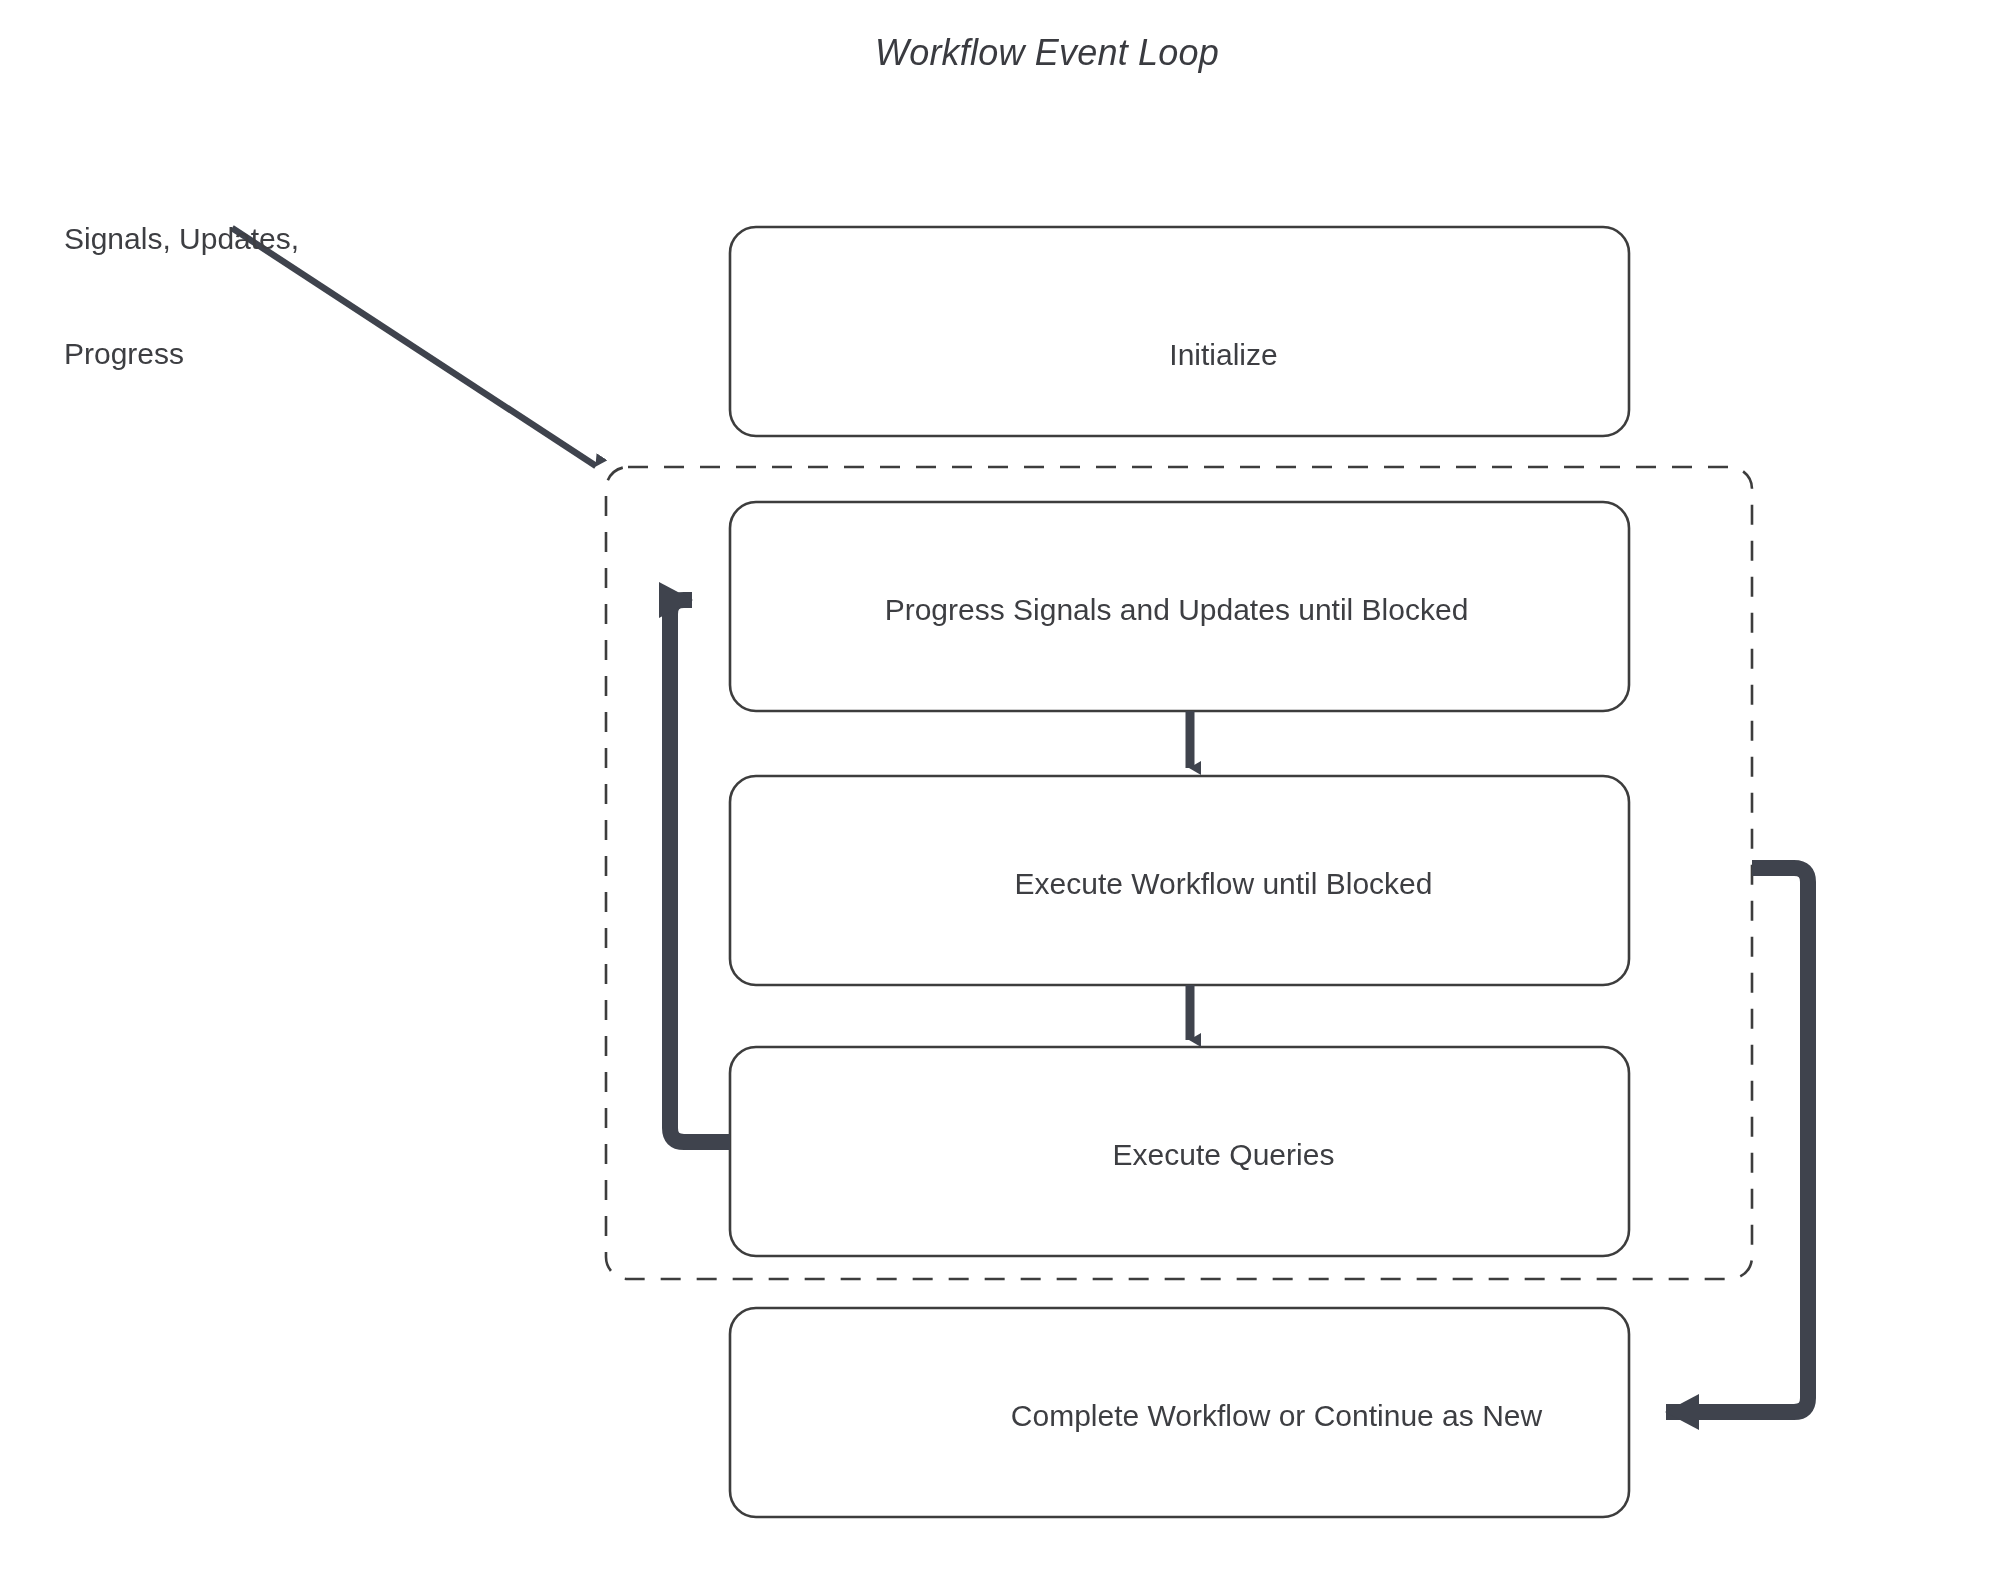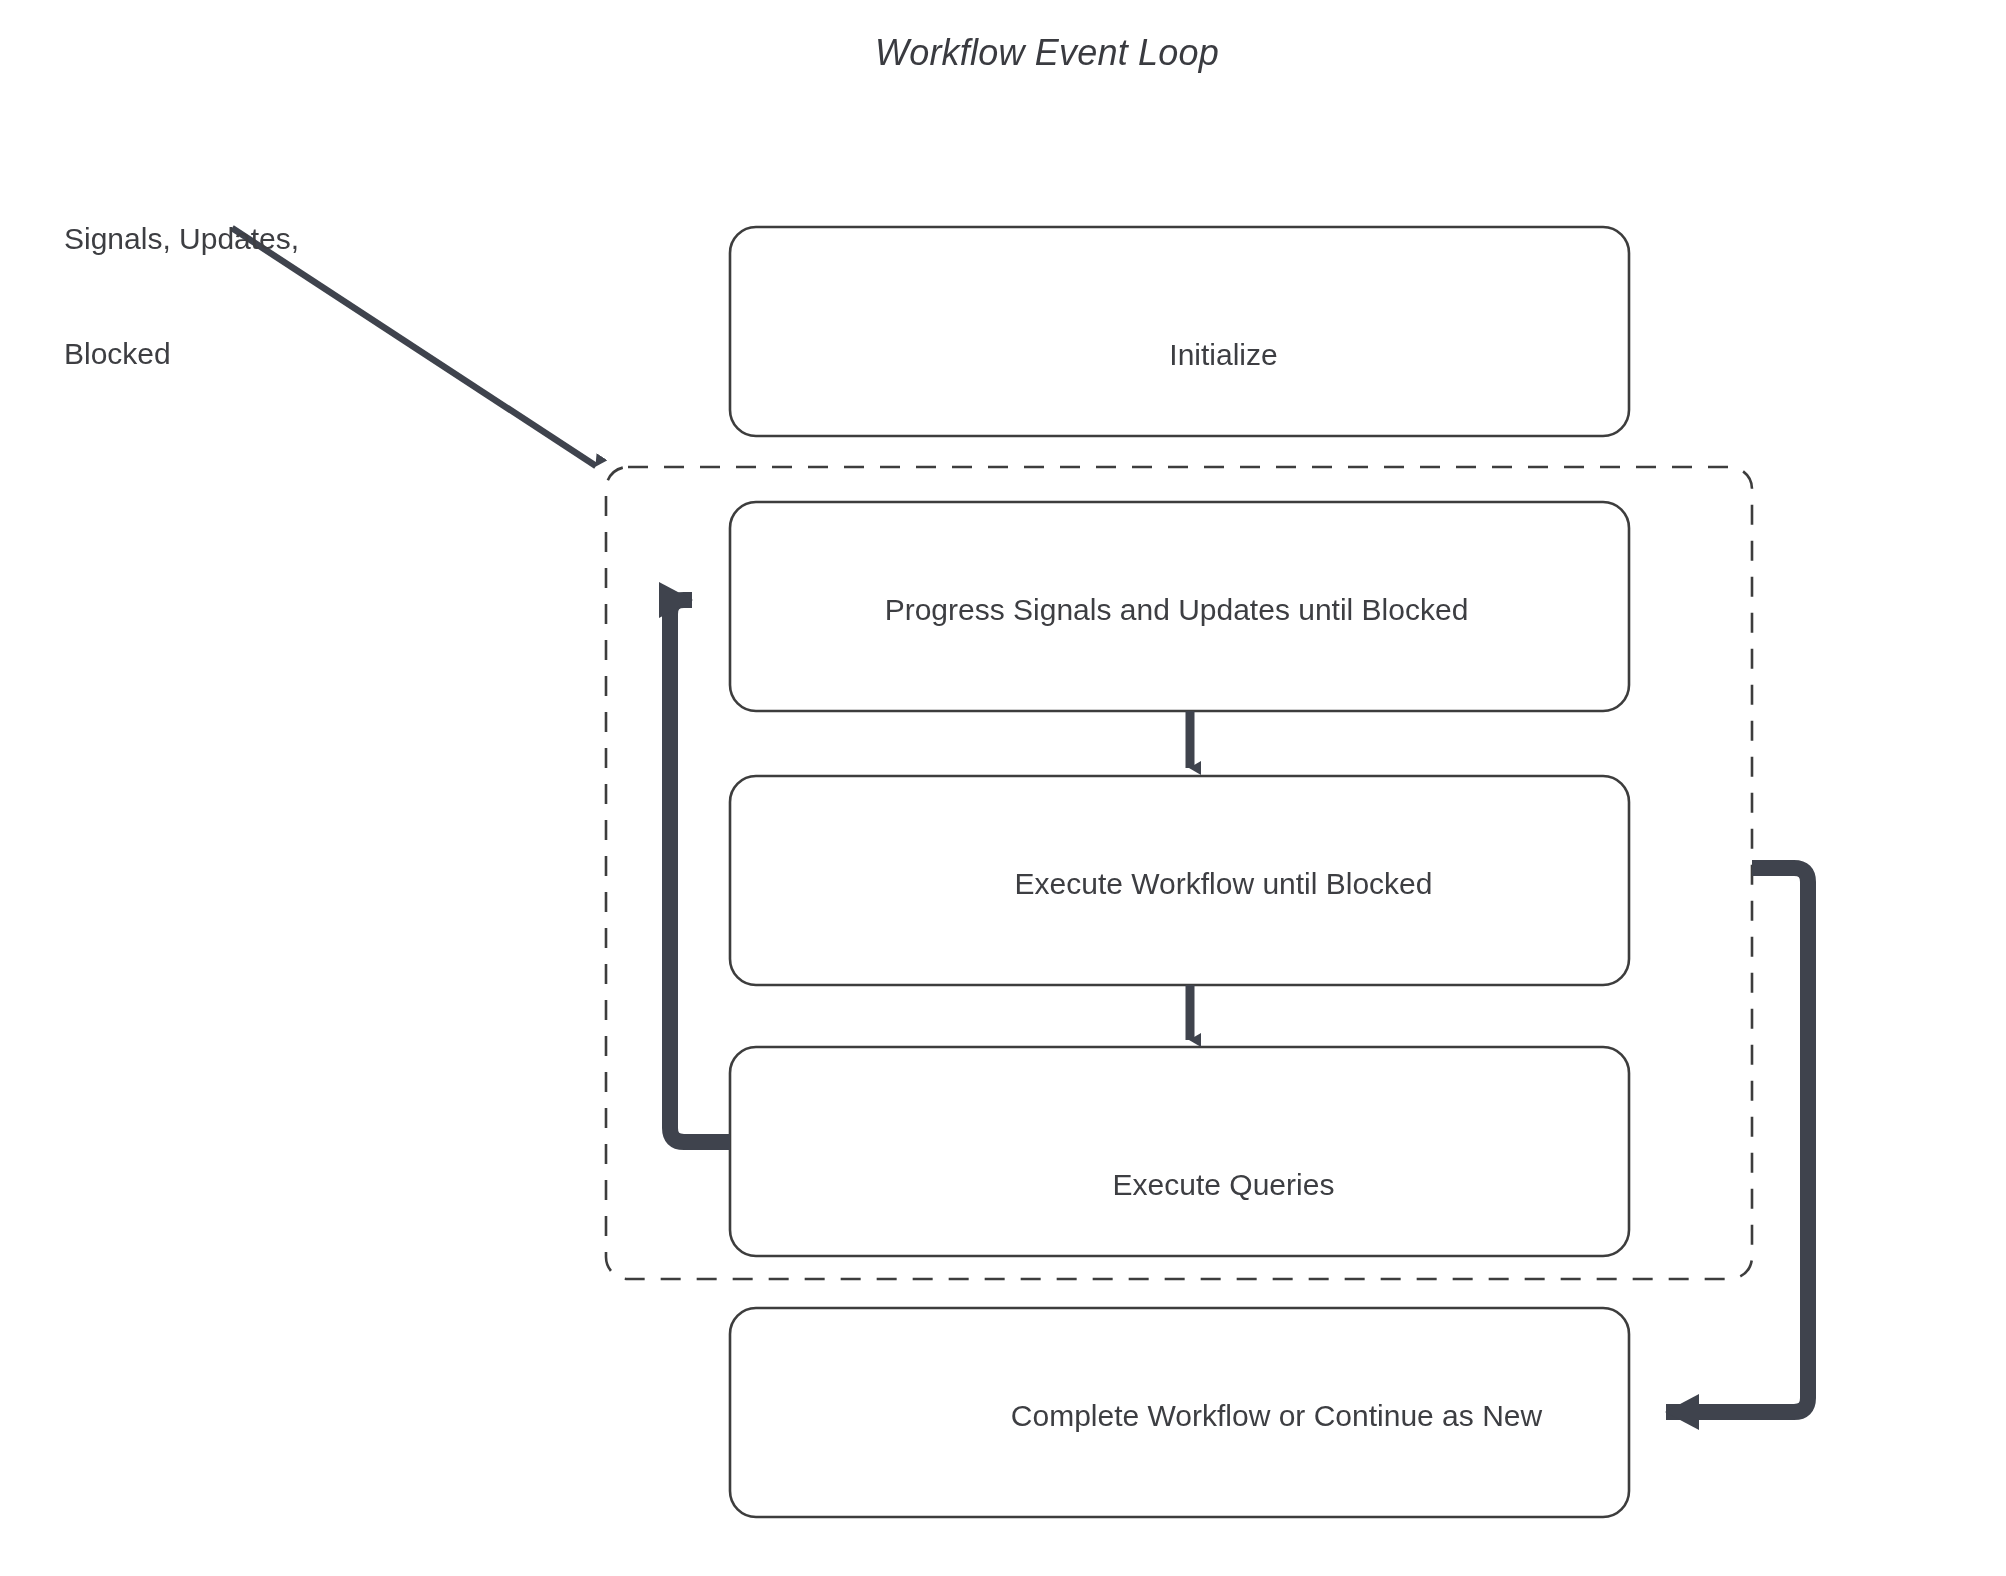--- a/index.html
+++ b/index.html
@@ -107,27 +107,27 @@
 
     <path d="M 1752 868 L 1794 868 Q 1808 868 1808 882 L 1808 1398 Q 1808 1412 1794 1412 L 1666 1412" fill="none" stroke="#3f434d" stroke-width="16" stroke-linecap="butt" stroke-linejoin="round" marker-end="url(#thickArrowLeftEnd)"></path>
   </svg>
 
   <div class="layer-text">
 
     <div class="lbl diagram-title">Workflow Event Loop</div>
 
     <div class="lbl input-label">
       <div>Signals, Updates,</div>
-      <div>Blocked</div>
+      <div>Progress</div>
     </div>
 
     <div class="lbl node-label" style="left:730px; top:316px; width:899px;margin-top:20px;">Initialize</div>
 
     <div class="lbl node-label" style="left:730px; top:591px; width:805px;">Progress Signals and Updates until Blocked</div>
 
     <div class="lbl node-label" style="left:730px; top:865px; width:899px;">Execute Workflow until Blocked</div>
 
-    <div class="lbl node-label" style="left:730px; top:1136px; width:899px;margin-top:30px;">Execute Queries</div>
+    <div class="lbl node-label" style="left:730px; top:1136px; width:899px;">Execute Queries</div>
 
     <div class="lbl node-label" style="left:730px; top:1397px; width:1005px;">Complete Workflow or Continue as New</div>
 
   </div>
 </div>
 
 </body></html>

